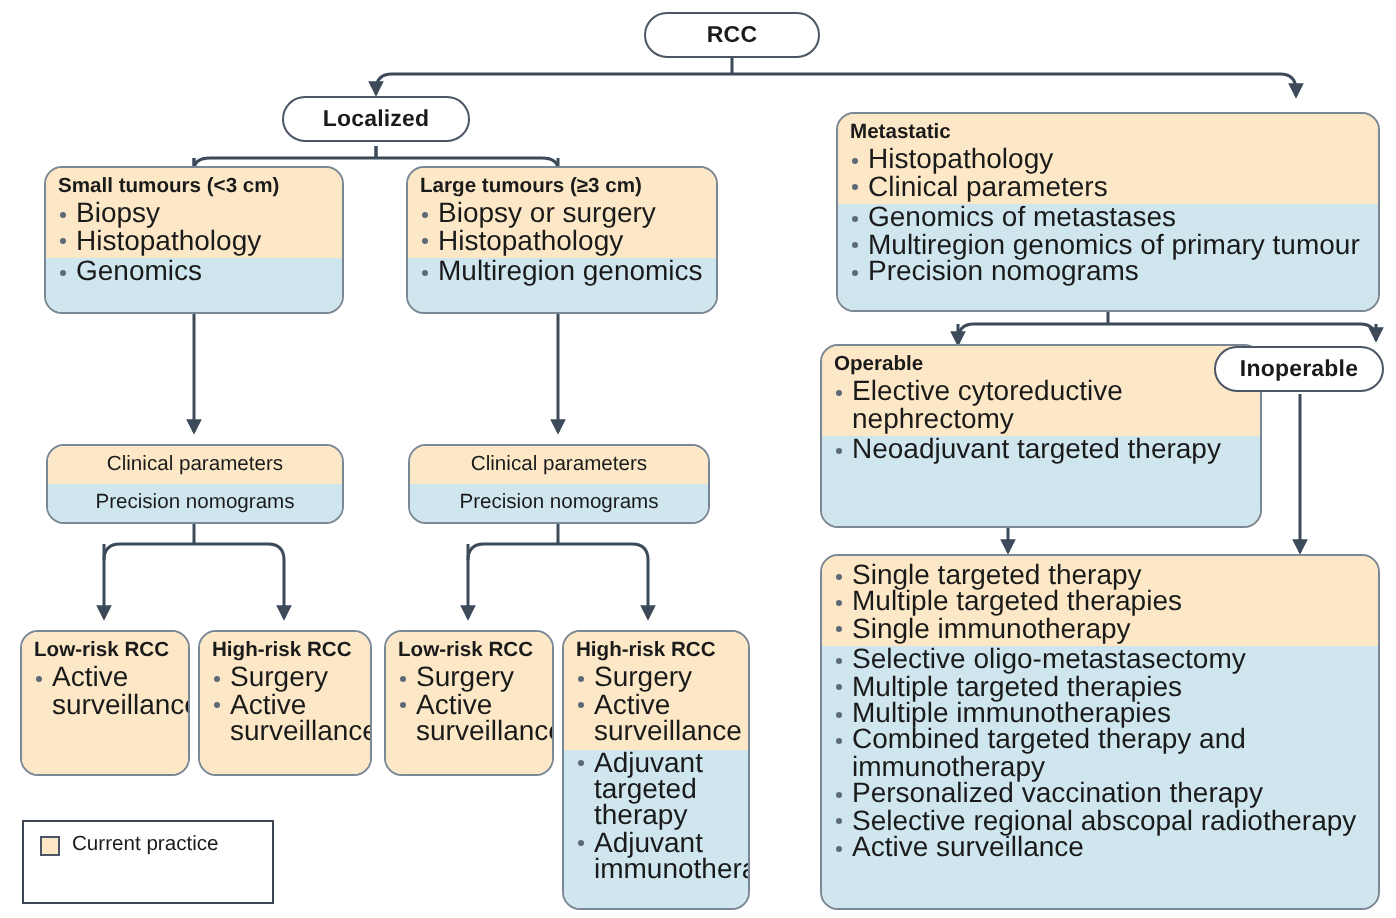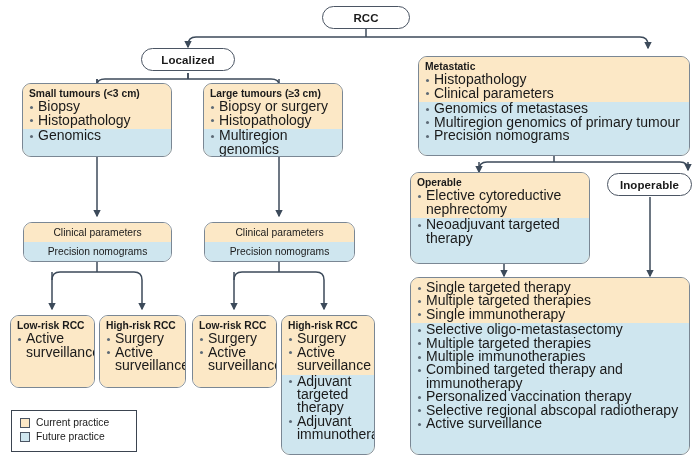--- a/index.html
+++ b/index.html
@@ -200,21 +200,21 @@
         <li>Histopathology</li>
       </ul>
     </div>
     <div class="seg blue flexfill">
       <ul>
         <li>Genomics</li>
       </ul>
     </div>
   </div>
 
-  <div class="card" style="left:203px; top:83px; width:140px; height:74px;">
+  <div class="card" style="left:203px; top:83px; width:156px; height:74px;">
     <div class="seg cream">
       <div class="ttl">Large tumours (≥3 cm)</div>
       <ul>
         <li>Biopsy or surgery</li>
         <li>Histopathology</li>
       </ul>
     </div>
     <div class="seg blue flexfill">
       <ul>
         <li>Multiregion genomics</li>
@@ -242,21 +242,21 @@
   <div class="rowbox" style="left:23px; top:222px; width:149px; height:40px;">
     <div class="r cream">Clinical parameters</div>
     <div class="r blue">Precision nomograms</div>
   </div>
 
   <div class="rowbox" style="left:204px; top:222px; width:151px; height:40px;">
     <div class="r cream">Clinical parameters</div>
     <div class="r blue">Precision nomograms</div>
   </div>
 
-  <div class="card" style="left:410px; top:172px; width:180px; height:92px;">
+  <div class="card" style="left:410px; top:172px; width:221px; height:92px;">
     <div class="seg cream">
       <div class="ttl">Operable</div>
       <ul>
         <li>Elective cytoreductive nephrectomy</li>
       </ul>
     </div>
     <div class="seg blue flexfill">
       <ul>
         <li>Neoadjuvant targeted therapy</li>
       </ul>
@@ -331,19 +331,15 @@
         <li>Active surveillance</li>
       </ul>
     </div>
   </div>
 
   <div id="legend" style="left:11px; top:410px; width:126px; height:42px;">
     <div class="lrow">
       <span class="sw cream"></span>
       <span>Current practice</span>
     </div>
-    <div class="lrow">
-      <span class="sw blue"></span>
-      <span>Future practice</span>
-    </div>
   </div>
 
 </div>
 
 </body></html>

